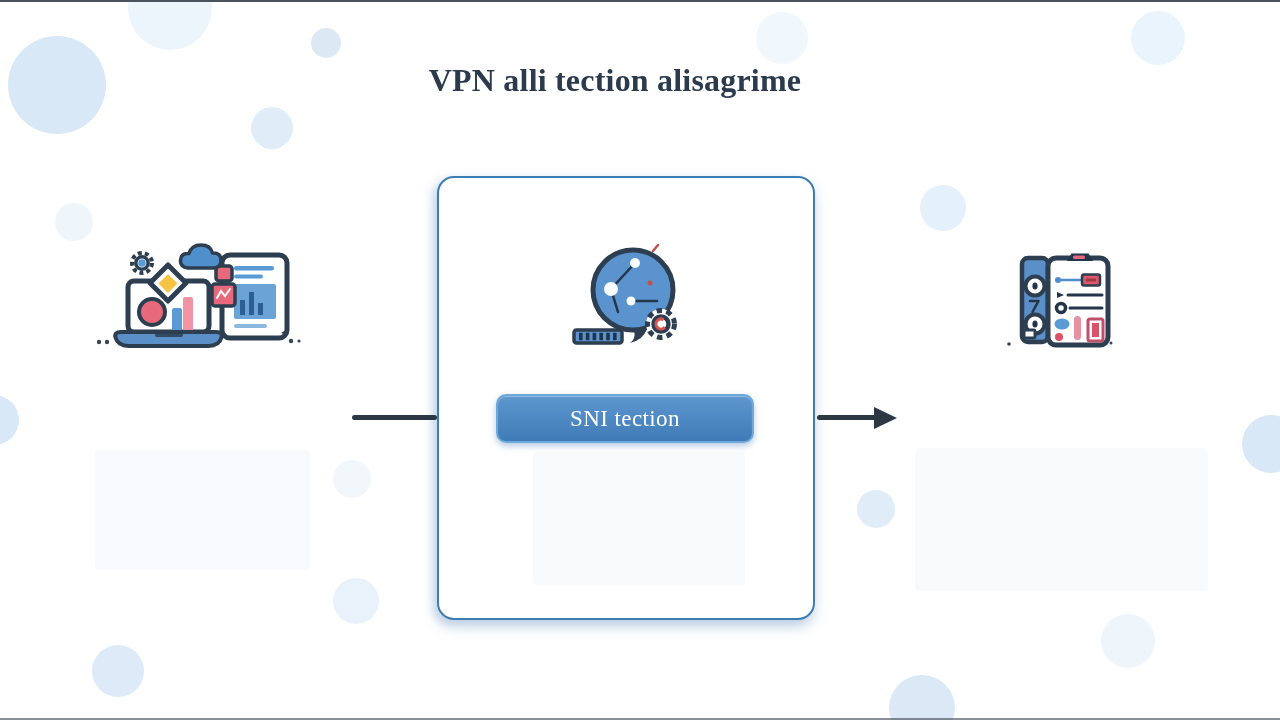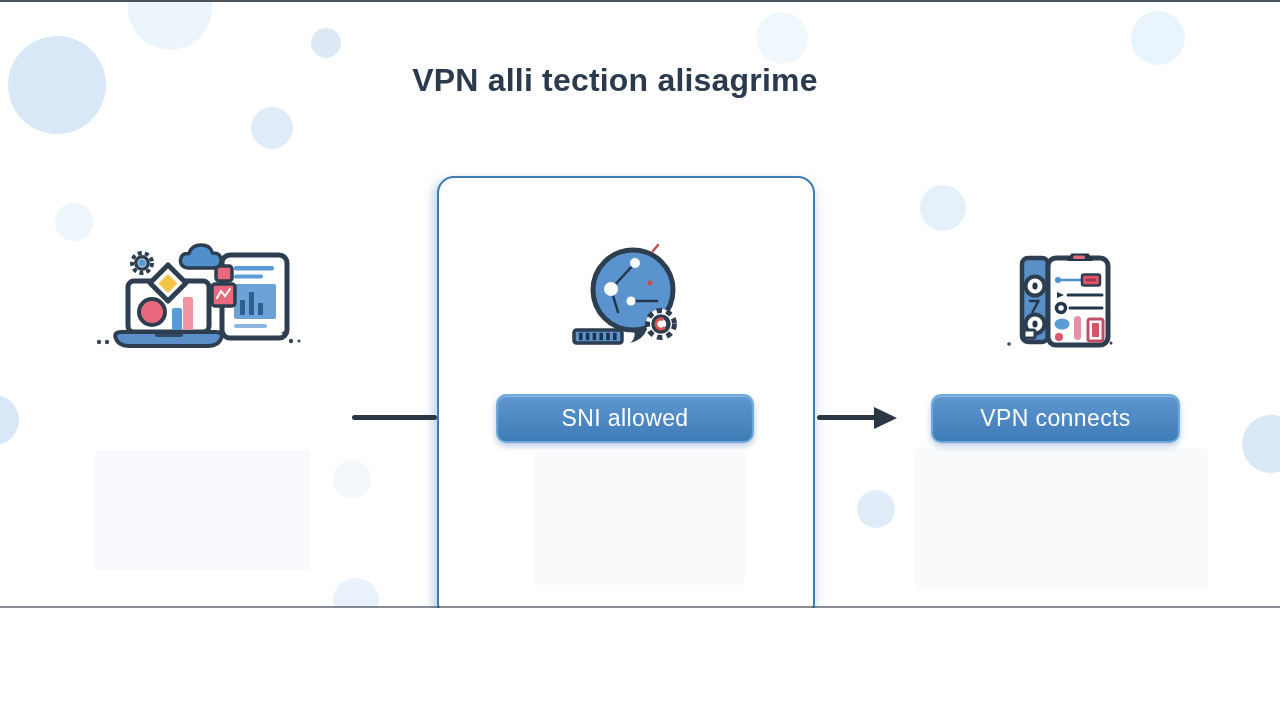--- a/index.html
+++ b/index.html
@@ -1,19 +1,19 @@
 <!DOCTYPE html>
 <html style="--background: #ffffff; --title-text: #2b3a4d; --node-fill-top: #5e97cf; --node-fill-bottom: #3f7bb7; --node-border: #6ea9dc; --node-text: #fdfeff; --panel-border: #3e7cb4; --outline-navy: #2d3e50; --accent-red: #e8697c; --accent-pink: #f093a2; --accent-yellow: #f6c445; --accent-blue: #5b9bd5; --decor-circle: #d9e8f5;"><head>
 <meta charset="utf-8">
 <style>
   html,body{margin:0;padding:0;background:#fff;}
   .stage{
-    position:relative;width:1280px;height:608px;overflow:hidden;
+    position:relative;width:1280px;height:720px;overflow:hidden;
     background:var(--background,#ffffff);
-    font-family:Liberation Sans, sans-serif;
+    font-family:Liberation Serif, serif;
   }
   .edge-line{position:absolute;left:0;width:1280px;z-index:7;}
   .edge-top{top:0;height:2px;background:rgba(45,55,66,0.85);}
   .edge-bottom{bottom:0;height:2px;background:rgba(58,68,80,0.6);}
   .decor{position:absolute;border-radius:50%;z-index:1;}
   .title{
     position:absolute;left:-25px;top:62px;width:1280px;margin:0;
     text-align:center;font-size:32px;font-weight:bold;letter-spacing:0.2px;
     color:var(--title-text,#2b3a4d);z-index:6;
   }
@@ -184,17 +184,16 @@
       <rect x="70" y="76" width="7" height="24" rx="3.5" fill="#e591a3"></rect>
       <rect x="84" y="79" width="15" height="22" rx="2" fill="#ffffff" stroke="#c0506a" stroke-width="3"></rect>
       <rect x="88" y="83" width="7" height="14" fill="#d9546a"></rect>
     </g>
   </svg>
 
   <div class="connector shaft-left"></div>
   <div class="connector shaft-right"></div>
   <div class="arrow-head"></div>
 
-  <div class="node-label node-sni">SNI allowed</div>
-  <div class="node-label node-vpn">VPN connects</div>
+  <div class="node-label node-sni">SNI tection</div>
 
   <div class="edge-line edge-bottom"></div>
 </div>
 
 </body></html>

